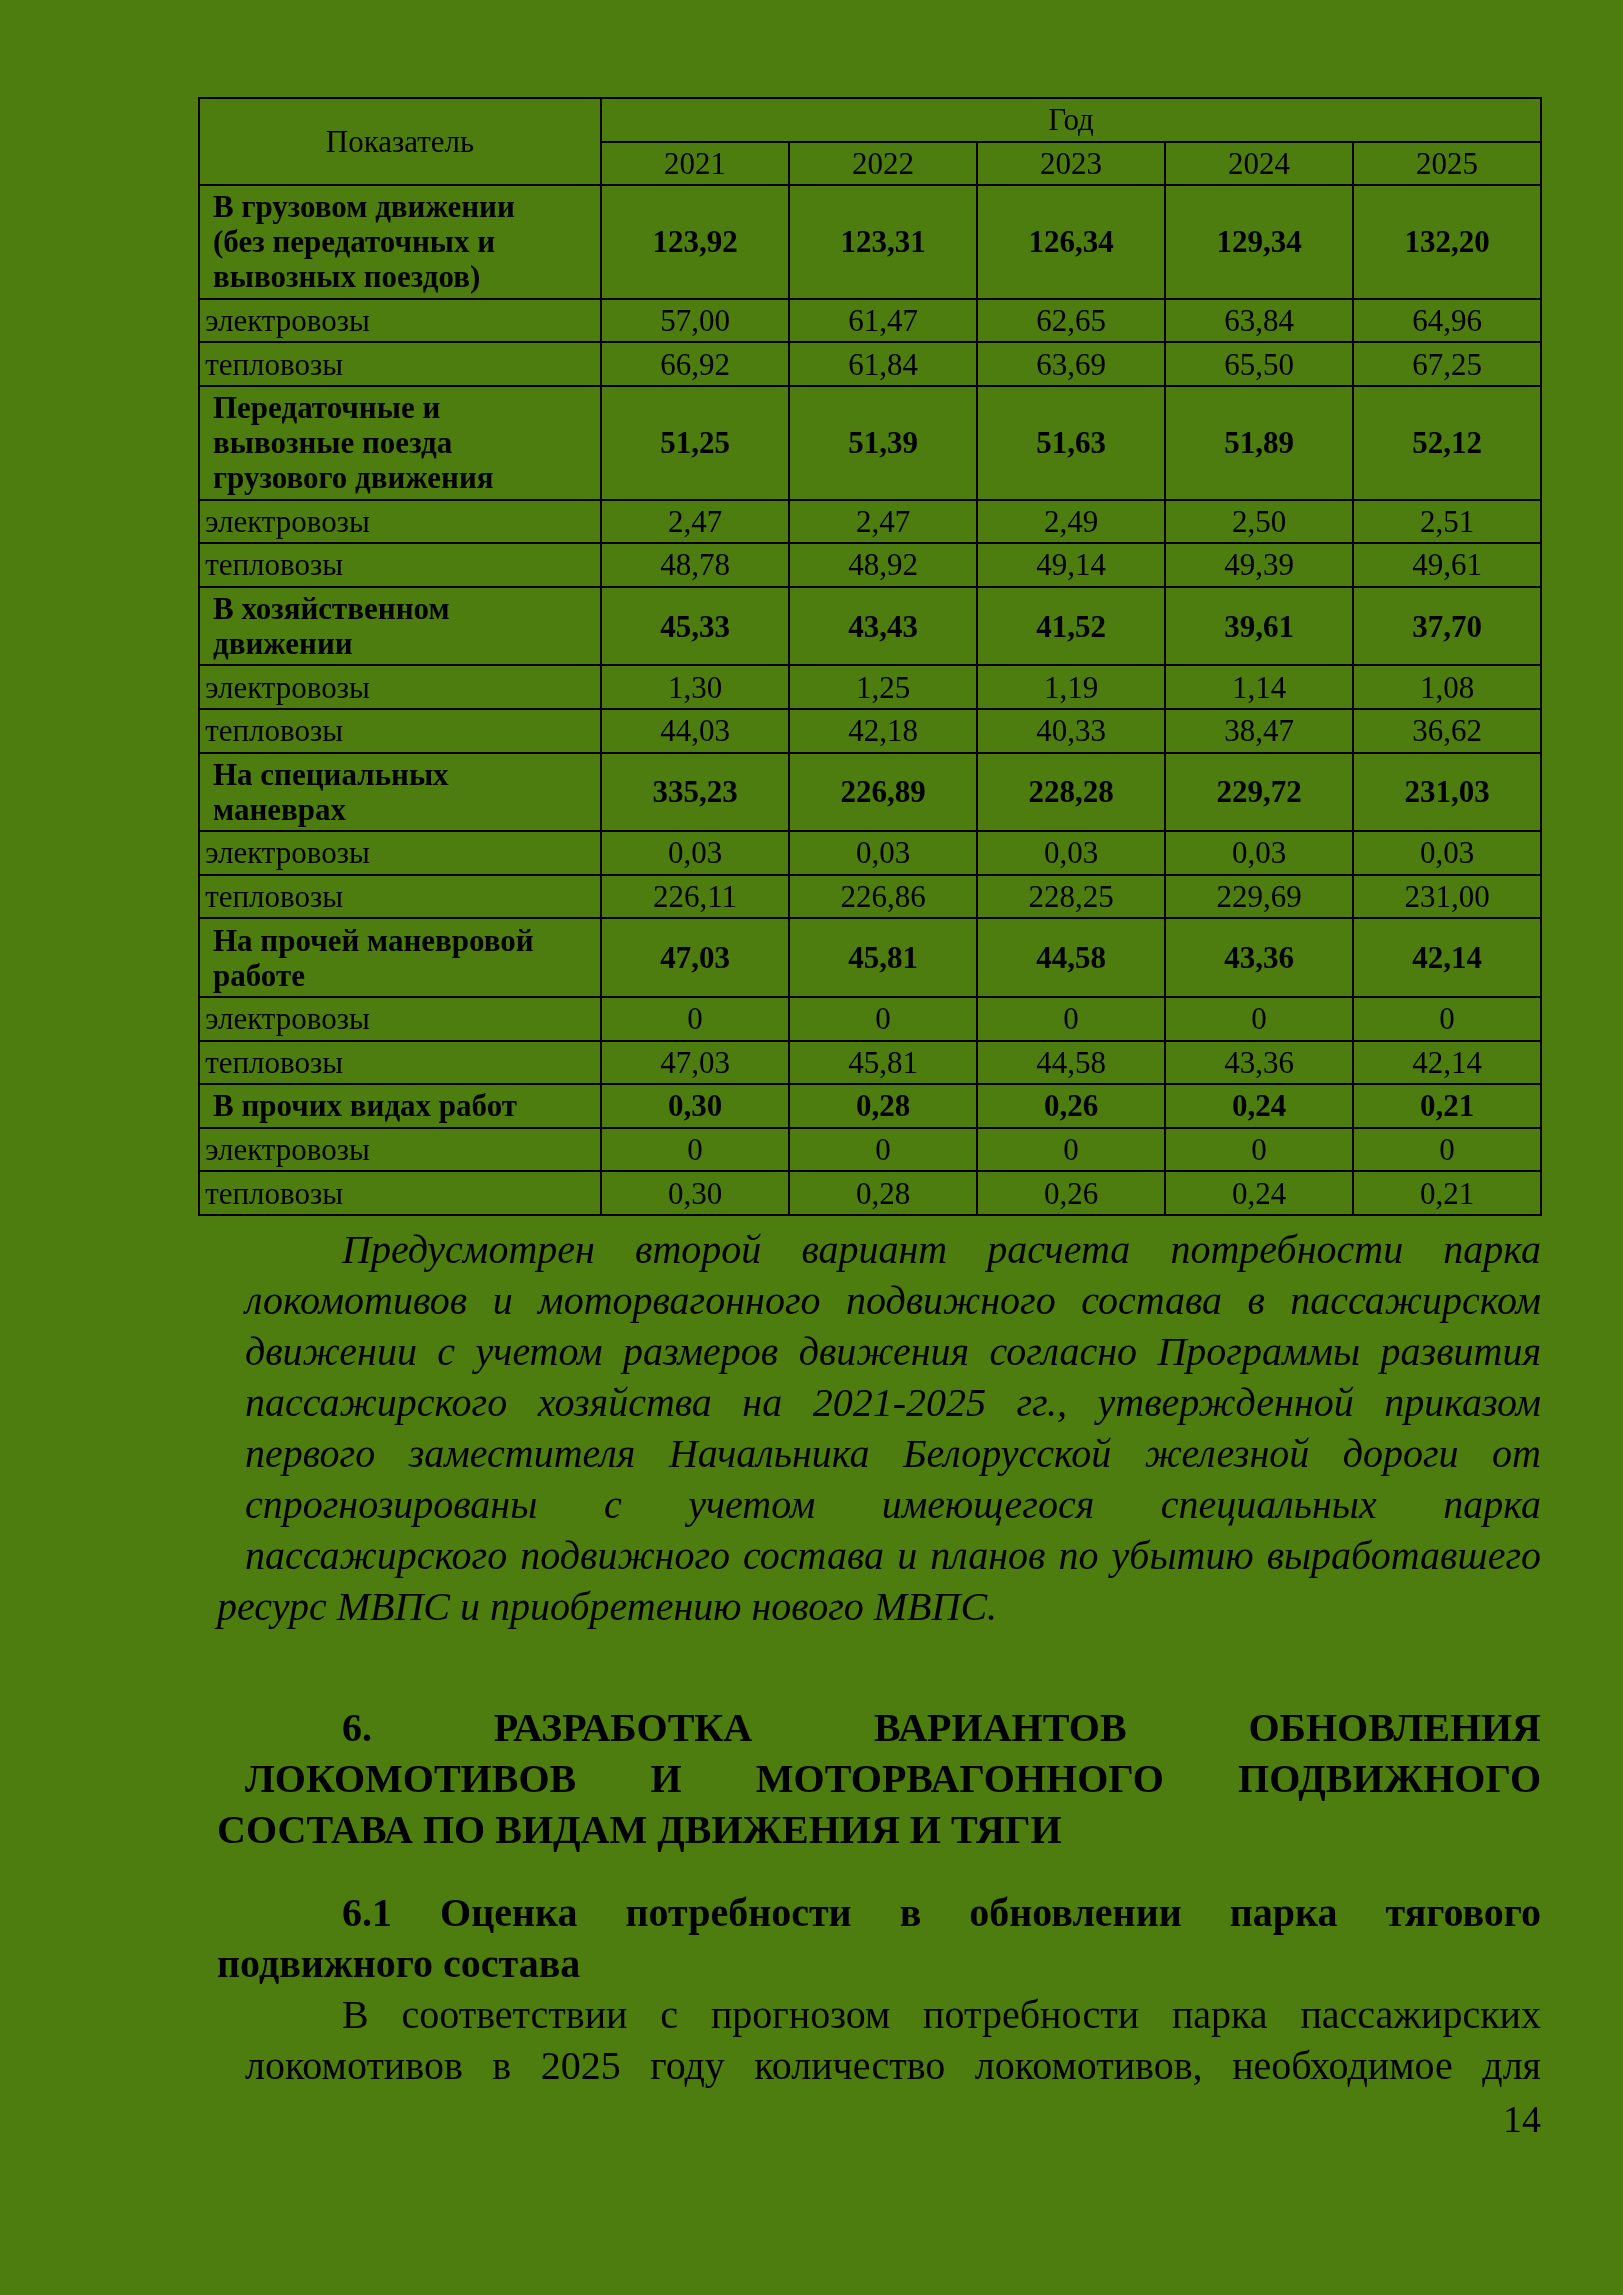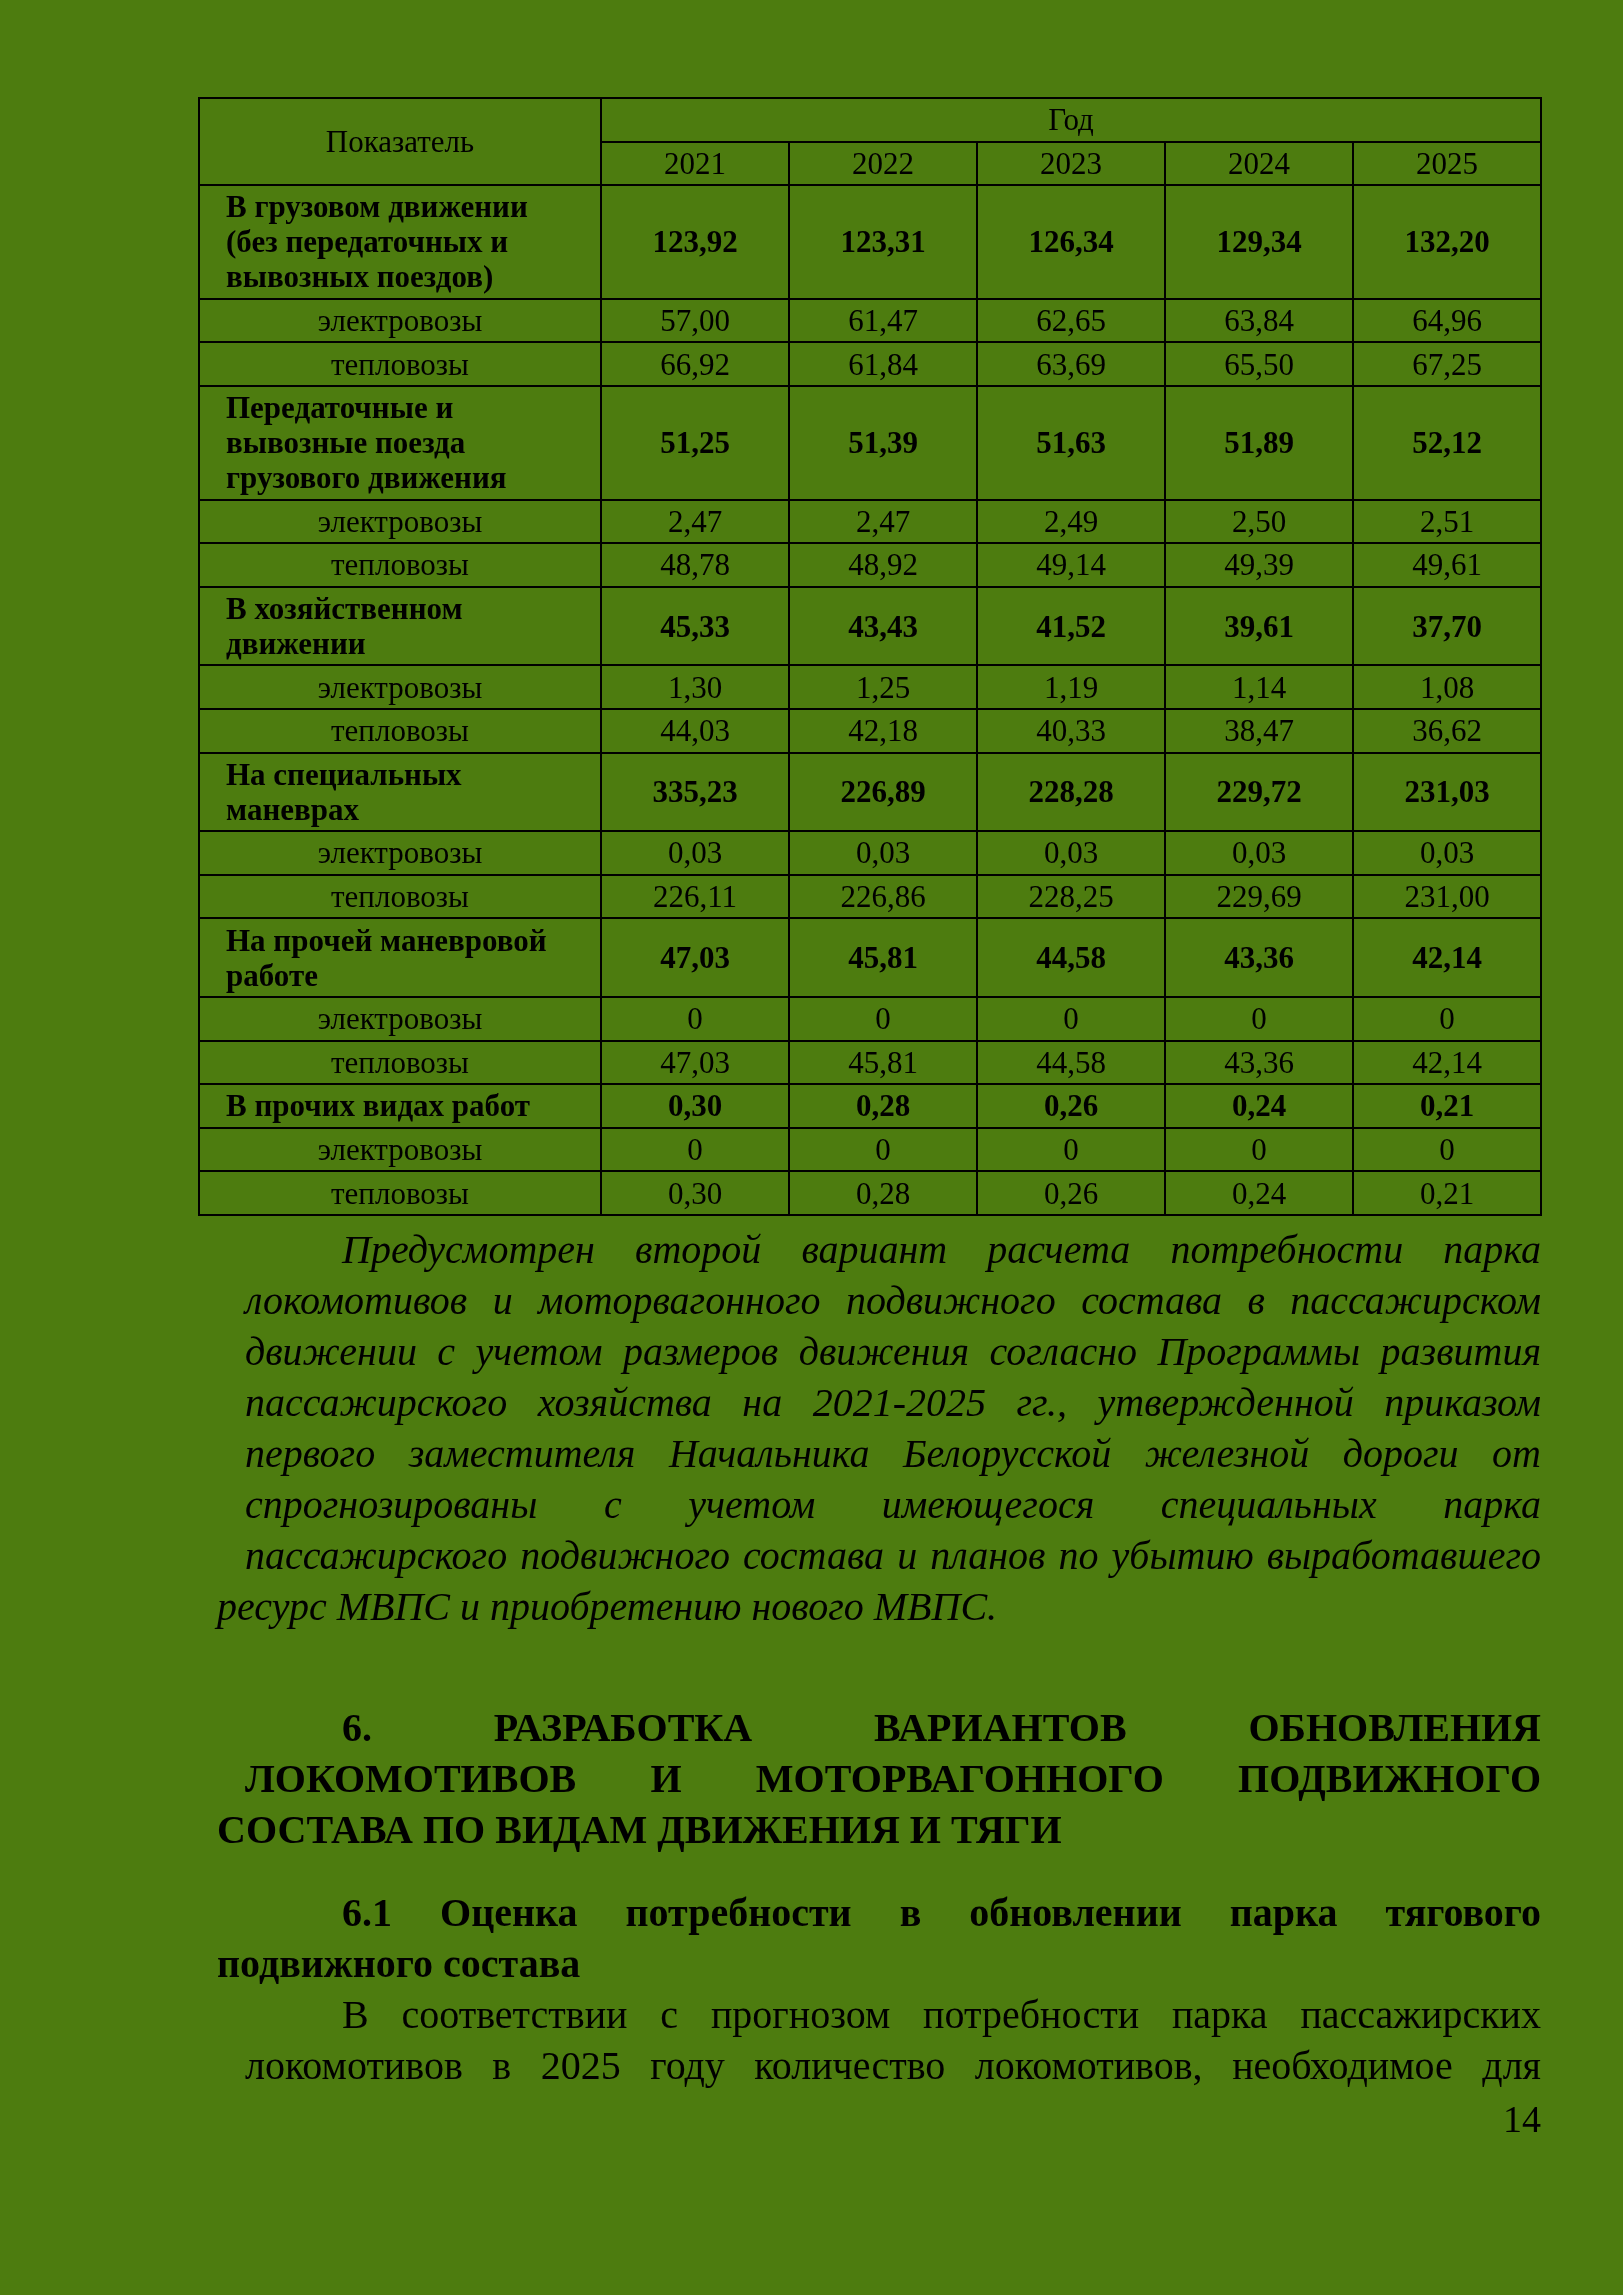--- a/index.html
+++ b/index.html
@@ -28,24 +28,24 @@
     text-align:center;
     vertical-align:middle;
     padding:3.3px 5.2px;
     overflow:hidden;
   }
   table.indicators thead th { border-width:2px; }
   table.indicators tbody td { border-top-width:2.6px; border-bottom-width:2.6px; }
   tr.section-row td { font-weight:bold; }
   tr.section-row td.label-cell {
     text-align:left;
-    padding-left:26px;
+    padding-left:13px;
     white-space:pre-line;
   }
-  tr.sub-row td.label-cell { text-align:center; }
+  tr.sub-row td.label-cell { text-align:left; }
 
   
   .text-block { position:absolute; left:217px; width:1324px; }
   .tline {
     font-size:40px;
     line-height:51px;
     text-align:justify;
     white-space:normal;
   }
   .stretch { text-align-last:justify;margin-left:28px; }

